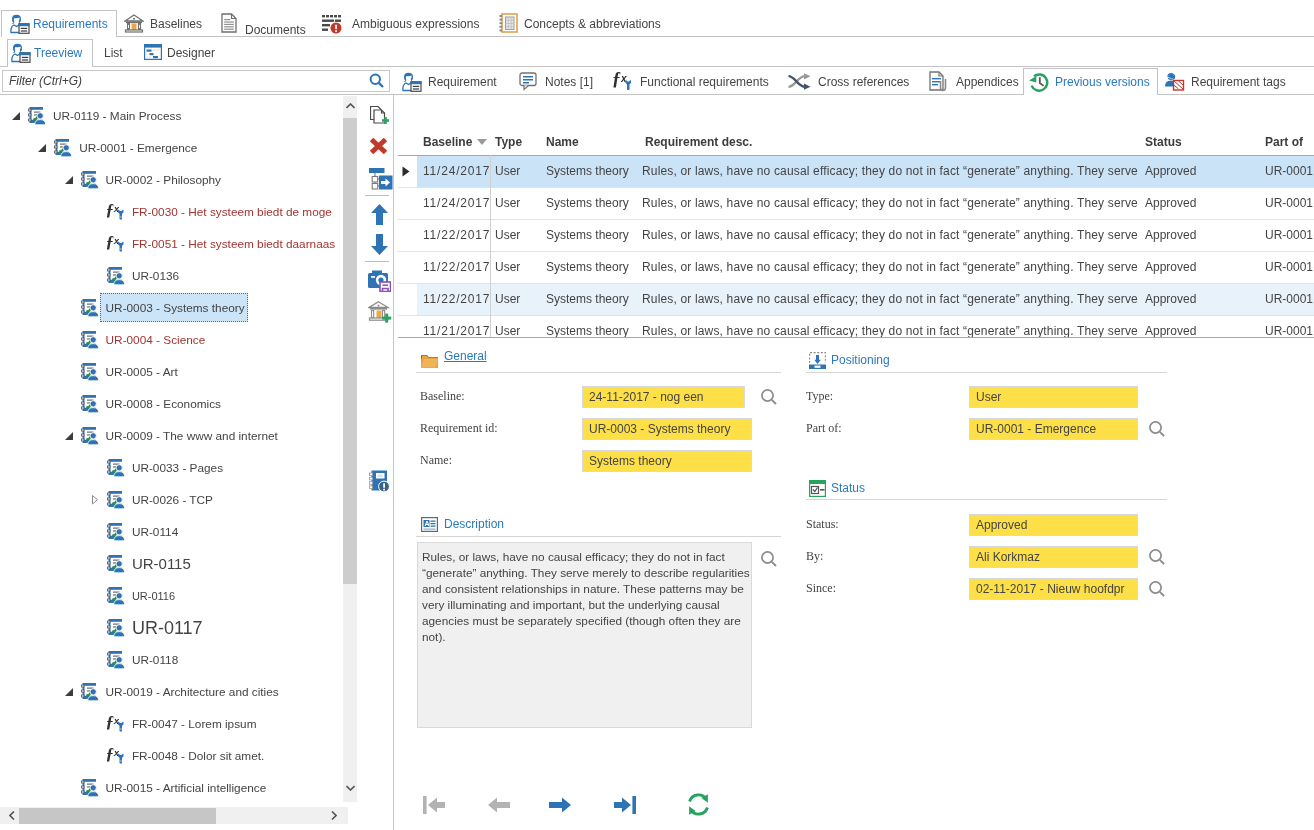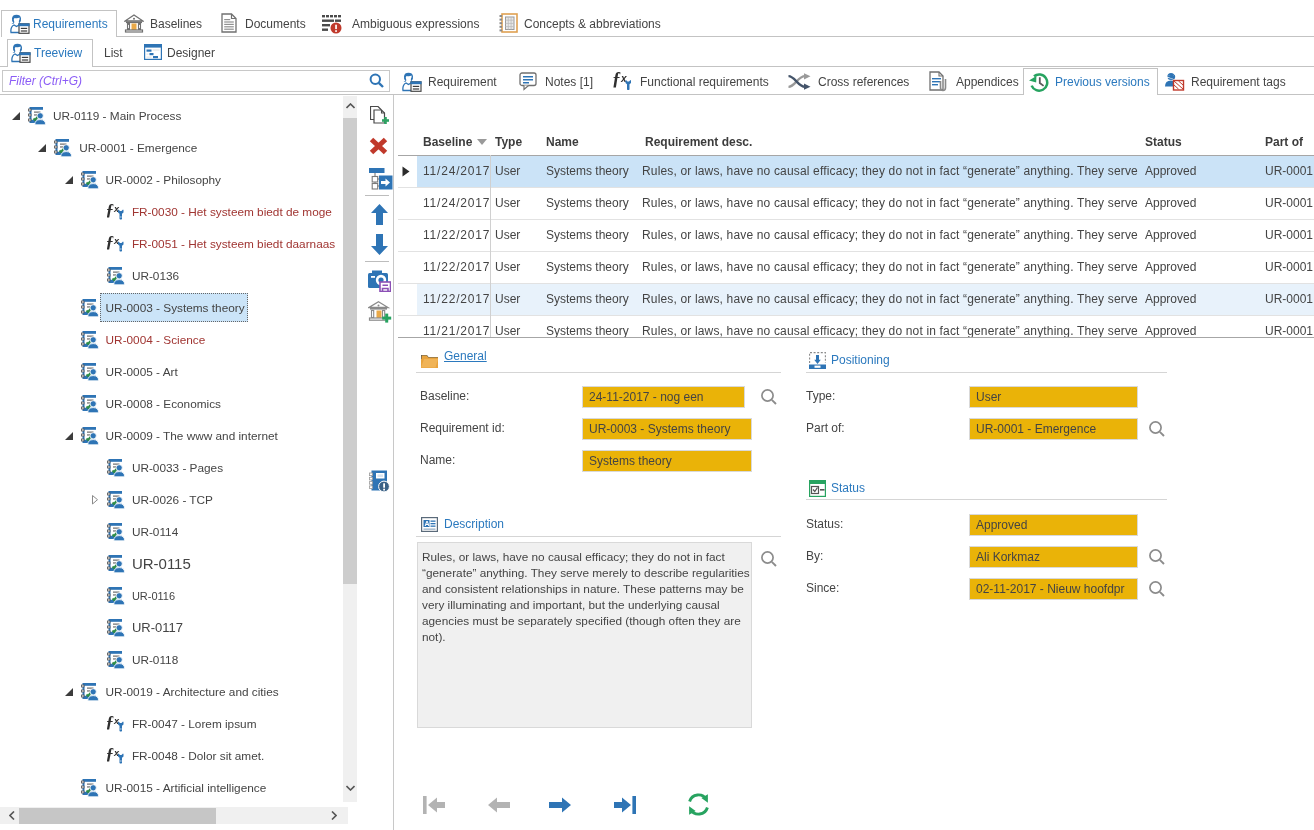--- a/index.html
+++ b/index.html
@@ -3,22 +3,22 @@
 <meta charset="utf-8">
 <style>
 * { margin:0; padding:0; box-sizing:border-box; }
 html,body { width:1314px; height:830px; background:#fff; font-family:"Liberation Sans", sans-serif; color:#444; font-size:12px; overflow:hidden; position:relative; }
 .abs { position:absolute; }
 .txt { position:absolute; white-space:nowrap; line-height:16px; }
 .blue { color:#2B79BE; }
 .red { color:#A03532; }
 .tabbox { position:absolute; background:#fff; border:1px solid #C3C3C3; border-bottom:none; }
 .hline { position:absolute; height:1px; background:#C3C3C3; }
-.input { position:absolute; background:#eab308; border:1px solid #D9D9D9; line-height:20px; padding-left:6px; white-space:nowrap; overflow:hidden; }
-.glabel { position:absolute; white-space:nowrap; }
+.input { position:absolute; background:#fde047; border:1px solid #D9D9D9; line-height:20px; padding-left:6px; white-space:nowrap; overflow:hidden; }
+.glabel { position:absolute; white-space:nowrap;font-family:Liberation Serif, serif; }
 </style>
 </head>
 <body>
 <svg width="0" height="0" style="position:absolute">
 <defs>
 <g id="ur-icon">
   <rect x="1.5" y="0" width="13.5" height="16" fill="#2E74B5"></rect>
   <rect x="3.5" y="2.8" width="11.5" height="10" fill="#fff"></rect>
   <g fill="#f2f2f2" stroke="#555" stroke-width="0.8">
           <rect x="0.4" y="2" width="2.6" height="2"></rect>
@@ -84,21 +84,21 @@
  <path d="M1 1 L10.5 1 L15 5.5 L15 19 L1 19 Z" fill="#fff" stroke="#707070" stroke-width="1.3"></path>
  <path d="M10.5 1 L10.5 5.5 L15 5.5" fill="none" stroke="#707070" stroke-width="1.2"></path>
  <g fill="#909090">
       <rect x="3.2" y="6" width="6" height="1.2"></rect>
       <rect x="3.2" y="8.4" width="9.6" height="1.2"></rect>
       <rect x="3.2" y="10.8" width="9.6" height="1.2"></rect>
       <rect x="3.2" y="13.2" width="9.6" height="1.2"></rect>
       <rect x="3.2" y="15.6" width="9.6" height="1.2"></rect>
     </g>
 </svg>
-<div class="txt" style="left:245px; top:16px;">Documents</div>
+<div class="txt" style="left:245px; top:22px;">Documents</div>
 
 <svg class="abs" style="left:322px; top:14px;" width="22" height="20" viewBox="0 0 22 20">
  <g fill="#4a4a4a">
       <rect x="0" y="1" width="3" height="2.4"></rect>
       <rect x="4" y="1" width="3" height="2.4"></rect>
       <rect x="8" y="1" width="3" height="2.4"></rect>
       <rect x="12" y="1" width="3" height="2.4"></rect>
       <rect x="16" y="1" width="3" height="2.4"></rect>
  <rect x="0" y="5.5" width="12" height="2.4"></rect>
       <rect x="13" y="5.5" width="6" height="2.4"></rect>
@@ -150,21 +150,21 @@
     </g>
  <g fill="#E0E0E0">
       <rect x="8.5" y="5.5" width="7" height="1"></rect>
       <rect x="2.5" y="9.6" width="2" height="1"></rect>
       <rect x="2.5" y="12.6" width="5" height="1"></rect>
     </g>
 </svg>
 <div class="txt" style="left:167px; top:45px;">Designer</div>
 
 <div class="abs" style="left:2px; top:70px; width:388px; height:22px; background:#fff; border:1px solid #C8C8C8;"></div>
-<div class="txt" style="left:9px; top:73px; font-style:italic; color:#8b5cf6;">Filter (Ctrl+G)</div>
+<div class="txt" style="left:9px; top:73px; font-style:italic; color:#404040;">Filter (Ctrl+G)</div>
 <svg class="abs" style="left:369px; top:73px;" width="16" height="16" viewBox="0 0 16 16">
     <circle cx="6.3" cy="6.3" r="4.7" fill="none" stroke="#2E74B5" stroke-width="2"></circle>
     <line x1="9.8" y1="9.8" x2="14" y2="14" stroke="#2E74B5" stroke-width="2.4"></line>
   </svg>
 
 <div class="hline" style="left:0px; top:94px; width:1023px;"></div>
 <div class="hline" style="left:1158px; top:94px; width:156px;"></div>
 
 <div class="abs" style="left:100px; top:293px; width:148px; height:29px; background:#CBE4F8; border:1px dotted #666;"></div>
 <div id="tree">
@@ -243,21 +243,21 @@
       <use href="#ur-icon"></use>
     </svg>
     <div class="txt " style="left:131.9px; top:556px; font-size:15px">UR-0115</div>
     <svg class="abs" style="left:106.9px; top:587px" width="18" height="18" viewBox="0 0 18 18">
       <use href="#ur-icon"></use>
     </svg>
     <div class="txt " style="left:131.9px; top:588px; font-size:11px">UR-0116</div>
     <svg class="abs" style="left:106.9px; top:619px" width="18" height="18" viewBox="0 0 18 18">
       <use href="#ur-icon"></use>
     </svg>
-    <div class="txt " style="left:131.9px; top:620px; font-size:13px">UR-0117</div>
+    <div class="txt " style="left:131.9px; top:620px; font-size:18px">UR-0117</div>
     <svg class="abs" style="left:106.9px; top:651px" width="18" height="18" viewBox="0 0 18 18">
       <use href="#ur-icon"></use>
     </svg>
     <div class="txt " style="left:131.9px; top:652px; font-size:11.8px">UR-0118</div>
     <svg class="abs" style="left:64.6px; top:688px" width="8" height="8" viewBox="0 0 8 8">
       <use href="#tri-exp"></use>
     </svg>
     <svg class="abs" style="left:80.6px; top:683px" width="18" height="18" viewBox="0 0 18 18">
       <use href="#ur-icon"></use>
     </svg>

